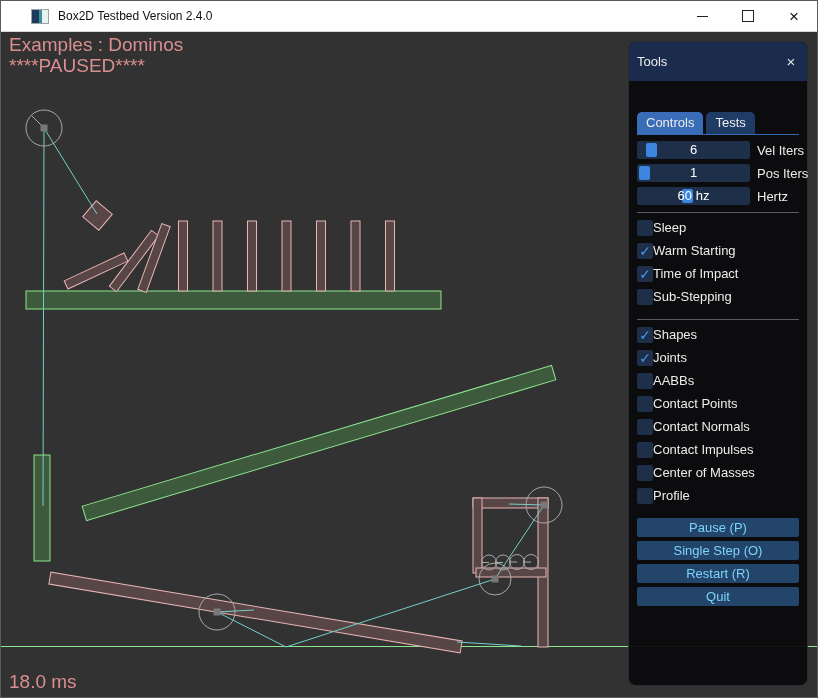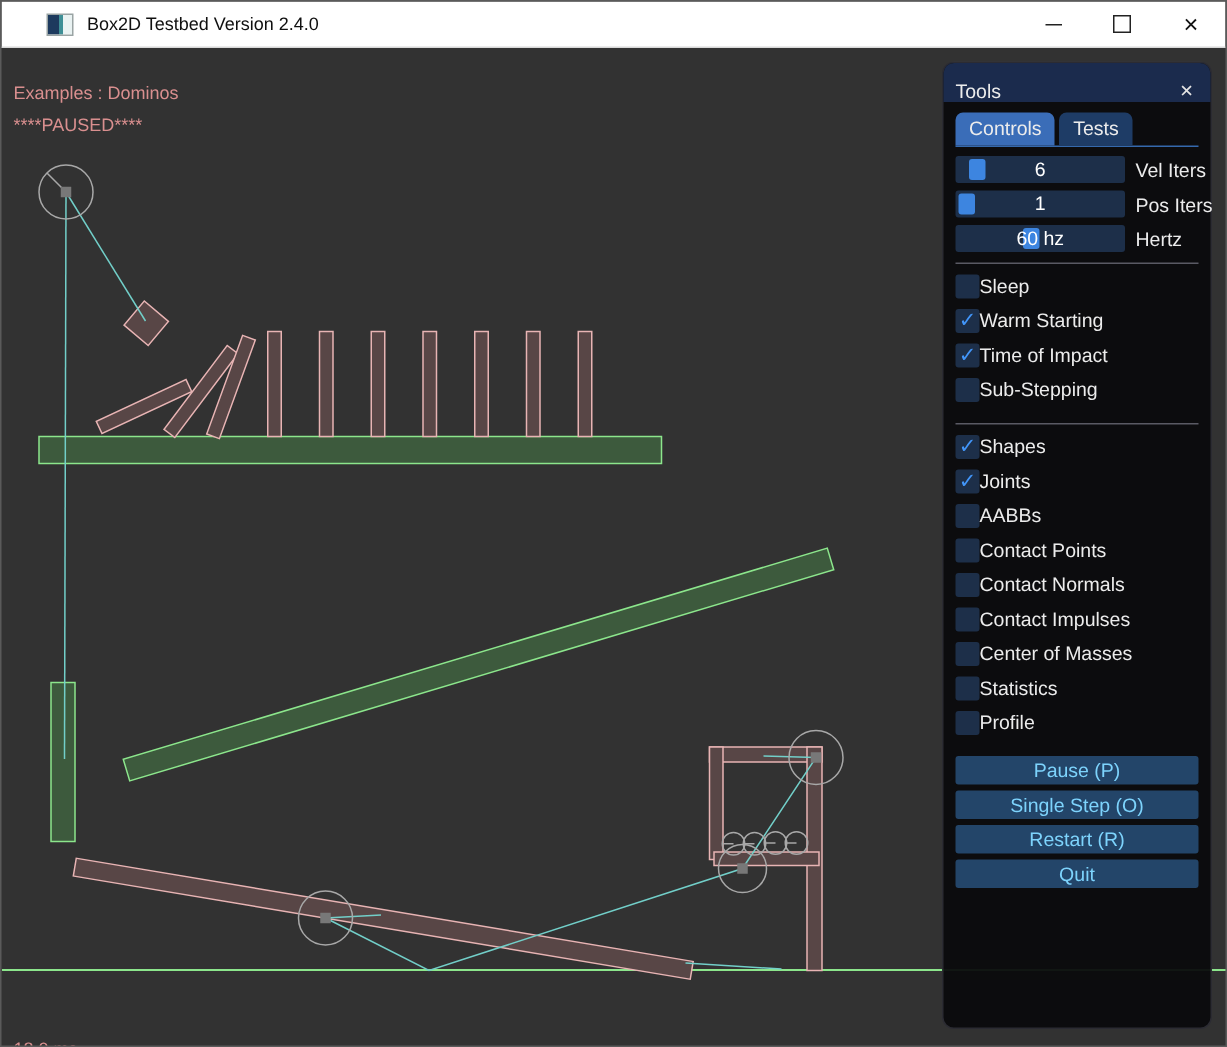--- a/index.html
+++ b/index.html
@@ -15,38 +15,38 @@
   .app-icon{width:16px;height:13px;margin-left:11px;border:1px solid #9aa4a4;
     background:linear-gradient(90deg,#1d3a5e 0 45%,#3e8f96 45% 62%,#e9f2f2 62% 100%);}
   .title-text{margin-left:9px;font-size:12px;color:#101010;}
   .win-btns{margin-left:auto;display:flex;height:100%;}
   .win-btn{width:46px;height:100%;display:flex;align-items:center;justify-content:center;color:#111;}
   .glyph-min{width:11px;border-top:1px solid #222;}
   .glyph-max{width:10px;height:10px;border:1px solid #222;}
   .glyph-close{font-size:17px;line-height:1;font-weight:400;}
   
   .scene-svg{position:absolute;left:0;top:0;z-index:1;}
-  .overlay-text{position:absolute;left:8px;z-index:2;font-size:12px;color:var(--text_salmon,#d98f8f);margin-top:21px;}
+  .overlay-text{position:absolute;left:8px;z-index:2;font-size:19px;color:var(--text_salmon,#d98f8f);}
   #caption1{top:33px;}
   #caption2{top:54px;}
   #frametime{top:670px;}
   .sg{stroke:var(--static_green,#8ce68c);fill:var(--static_green_fill,#3d5a3d);stroke-width:1;}
   .pk{stroke:var(--dynamic_pink,#e8b4b4);fill:var(--dynamic_pink_fill,#584646);stroke-width:1;}
   .jt{stroke:var(--joint_teal,#72cfc9);fill:none;stroke-width:1;}
   .gc{stroke:var(--sleep_gray,#a8a8a8);fill:none;stroke-width:1;}
   .anchor{fill:#787878;stroke:none;}
   
   .panel{position:absolute;left:627px;top:40px;width:180px;height:645px;z-index:10;
     background:rgba(11,11,13,0.95);border-radius:8px;color:#ececec;font-size:13px;
     border:1px solid rgba(70,70,80,0.55);box-sizing:border-box;display:flex;flex-direction:column;}
-  .panel-title{height:26px;background:var(--panel_title_bg,#1b2b4d);border-radius:7px 7px 0 0;
-    display:flex;align-items:flex-end;padding:0 8px;flex:none;}
+  .panel-title{height:39px;background:var(--panel_title_bg,#1b2b4d);border-radius:7px 7px 0 0;
+    display:flex;align-items:center;padding:0 8px;flex:none;}
   .panel-title-text{flex:1;}
   .panel-close{width:16px;text-align:center;font-size:15px;color:#e4e4e4;line-height:1;}
-  .panel-body{padding:5px 8px 0 8px;flex:1;}
+  .panel-body{padding:5px 8px 0 8px;flex:1;margin-top:24px;}
   .tab-bar{display:flex;gap:3px;border-bottom:1px solid var(--accent_mid,#3569ad);
     margin:2px 0 6px 0;}
   .tab{padding:3px 9px 4px 9px;border-radius:5px 5px 0 0;background:#1e3c66;}
   .tab.active{background:#3a6db8;}
   .slider-row{display:flex;align-items:center;margin:5px 0;}
   .slider-frame{position:relative;width:113px;height:18px;background:var(--frame_bg,#1d2f49);border-radius:2px;flex:none;}
   .slider-grab{position:absolute;top:2px;width:11px;height:14px;border-radius:2px;background:var(--grab_blue,#3d85e0);}
   .slider-value{position:absolute;left:0;right:0;top:0;bottom:0;text-align:center;line-height:18px;color:#fff;}
   .slider-label{margin-left:7px;white-space:nowrap;}
   .separator{height:1px;background:#5a5a64;margin:7px 0;}
@@ -223,24 +223,20 @@
         <div class="check-row">
           <div class="check-box"></div>
           <div class="check-label">Contact Impulses</div>
         </div>
         <div class="check-row">
           <div class="check-box"></div>
           <div class="check-label">Center of Masses</div>
         </div>
         <div class="check-row">
           <div class="check-box"></div>
-          <div class="check-label">Statistics</div>
-        </div>
-        <div class="check-row">
-          <div class="check-box"></div>
           <div class="check-label">Profile</div>
         </div>
       </div>
     <div class="btn-block">
         <div class="btn">Pause (P)</div>
         <div class="btn">Single Step (O)</div>
         <div class="btn">Restart (R)</div>
         <div class="btn">Quit</div>
       </div>
   </div>

